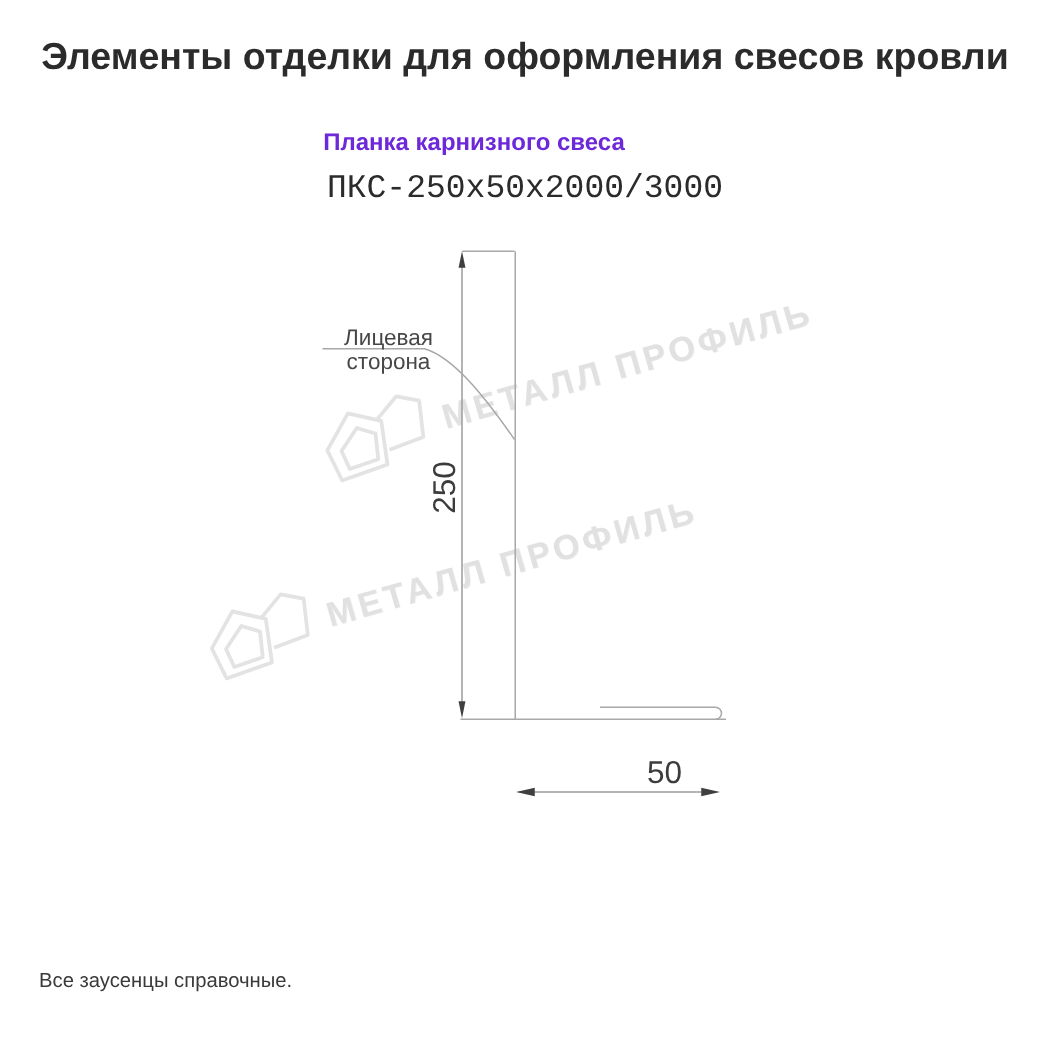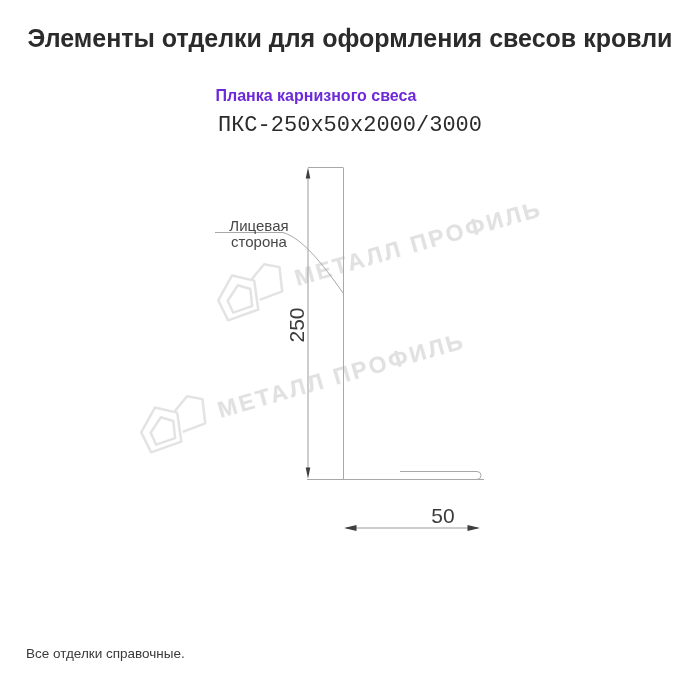--- a/index.html
+++ b/index.html
@@ -100,14 +100,14 @@
 
   <path d="M215 232.5 H283 C302 238 322 263 343 293"></path>
 </svg>
 
 <div class="face-label">Лицевая
 сторона</div>
 <div class="dim-250">250</div>
 <div class="dim-50">50</div>
 
 <div class="footer">
-  <div>Все отделки справочные.</div>
+  <div>Все заусенцы справочные.</div>
 </div>
 
 </body></html>

